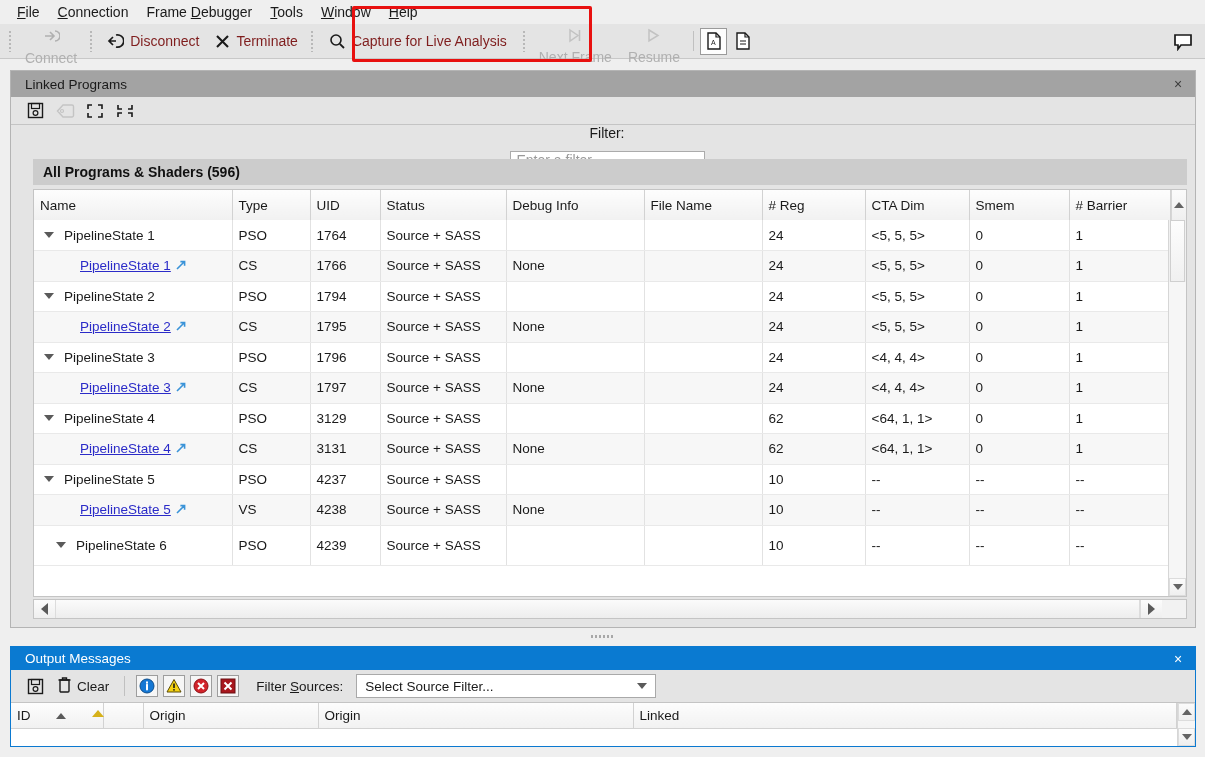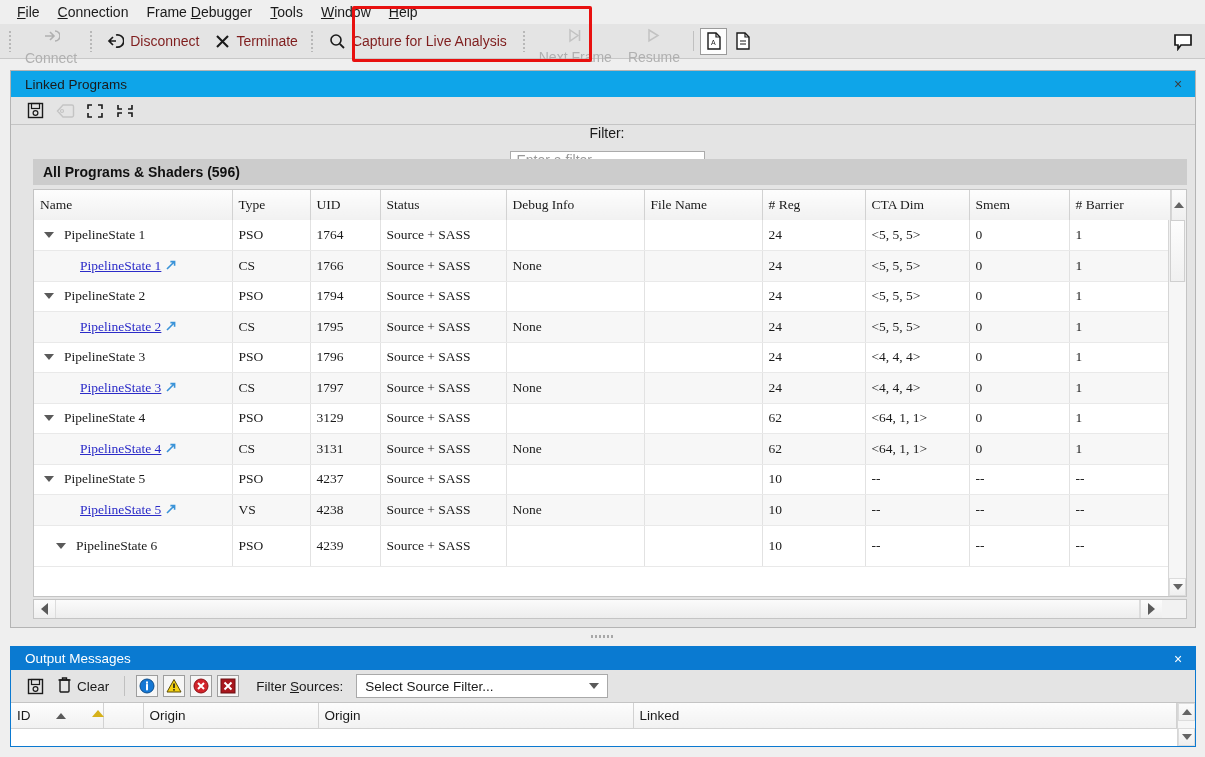--- a/index.html
+++ b/index.html
@@ -98,21 +98,21 @@
     background: #e4e4e4;
     border: 1px solid #b4b4b4;
     display: flex; flex-direction: column;
   }
   .dock-title {
     height: 26px;
     display: flex; align-items: center;
     padding: 0 6px 0 14px;
     font-size: 13.5px;
     color: #1a1a1a;
-    background: #0ea5e9;
+    background: #a3a3a3;
   }
   .dock-title .spacer { flex: 1; }
   .dock-close {
     width: 22px; height: 20px;
     display: flex; align-items: center; justify-content: center;
     font-size: 14px; color: #3c3c3c;
     cursor: default;
   }
   .dock-toolbar {
     height: 28px;
@@ -172,21 +172,20 @@
     min-height: 0;
     border: 1px solid #c4c4c4;
     border-top: none;
     background: #fff;
   }
   .tbl {
     border-collapse: collapse;
     width: 1136px;
     table-layout: fixed;
     font-size: 13.5px;
-    font-family: Liberation Serif, serif;
   }
   .tbl-head-wrap {
     border: 1px solid #c4c4c4;
     border-bottom: none;
     display: flex;
     background: linear-gradient(to bottom,#fdfdfd 0%,#f2f2f2 100%);
   }
   .tbl th {
     height: 30px;
     text-align: left;
@@ -328,21 +327,21 @@
   }
   .sev-btn {
     width: 22px; height: 22px;
     border: 1px solid #9d9d9d;
     background: #f6f6f6;
     display:flex;align-items:center;justify-content:center;
   }
   .filter-sources-label { margin-left: 12px; font-size: 13.5px; }
   .filter-sources-label u { text-decoration: underline; }
   .combo {
-    width: 252px; height: 24px;
+    width: 300px; height: 24px;
     border: 1px solid #a9a9a9;
     background: #ffffff;
     display: flex; align-items: center;
     padding: 0 4px 0 8px;
     font-size: 13.5px;
     margin-left: 8px;
     gap: 20px;
   }
   .combo .cspacer { flex:1; }
   .combo .caret {

